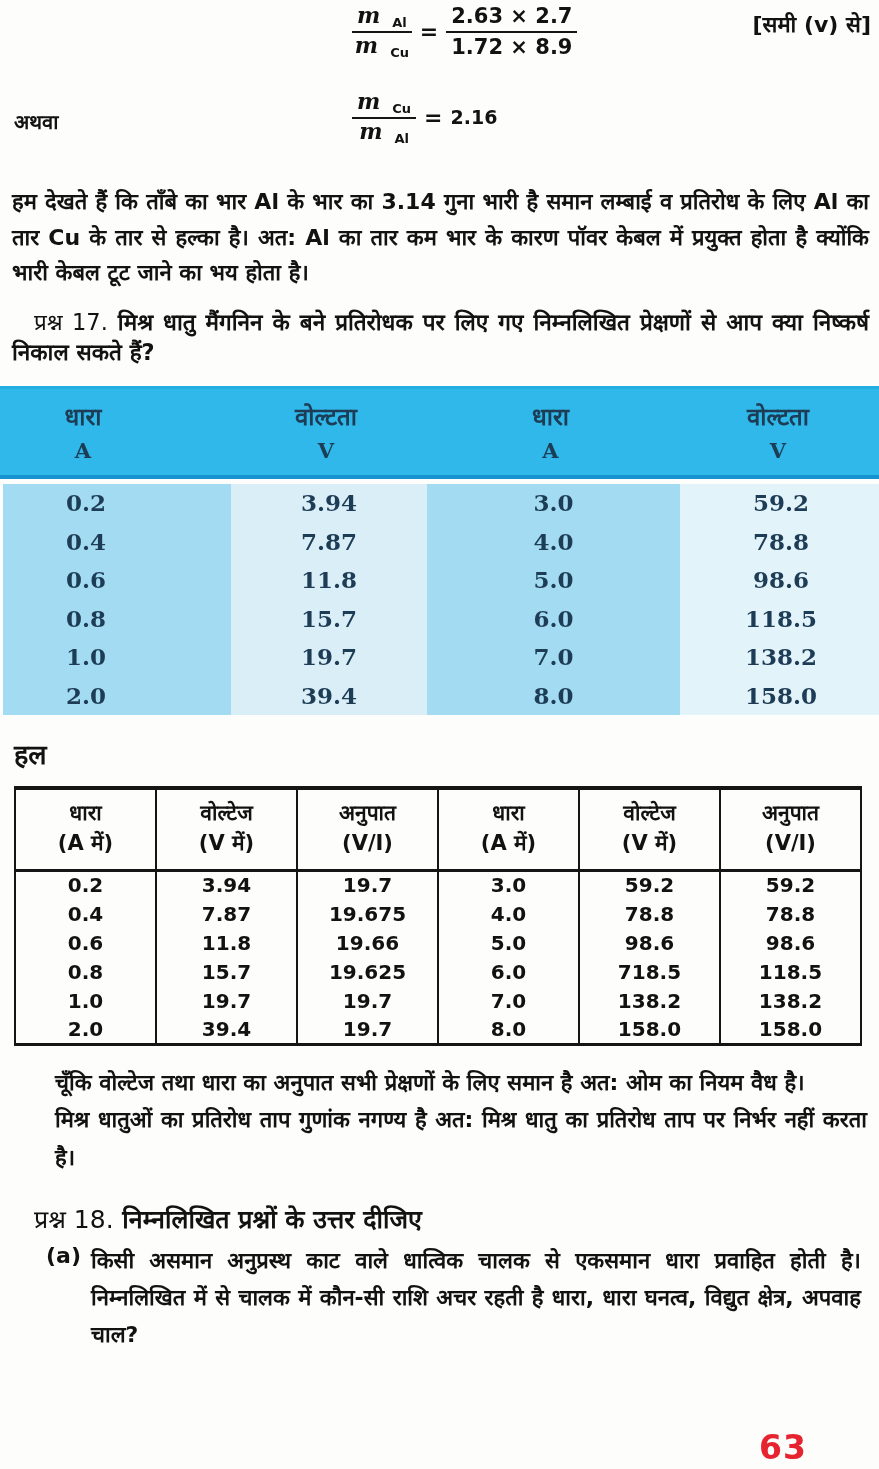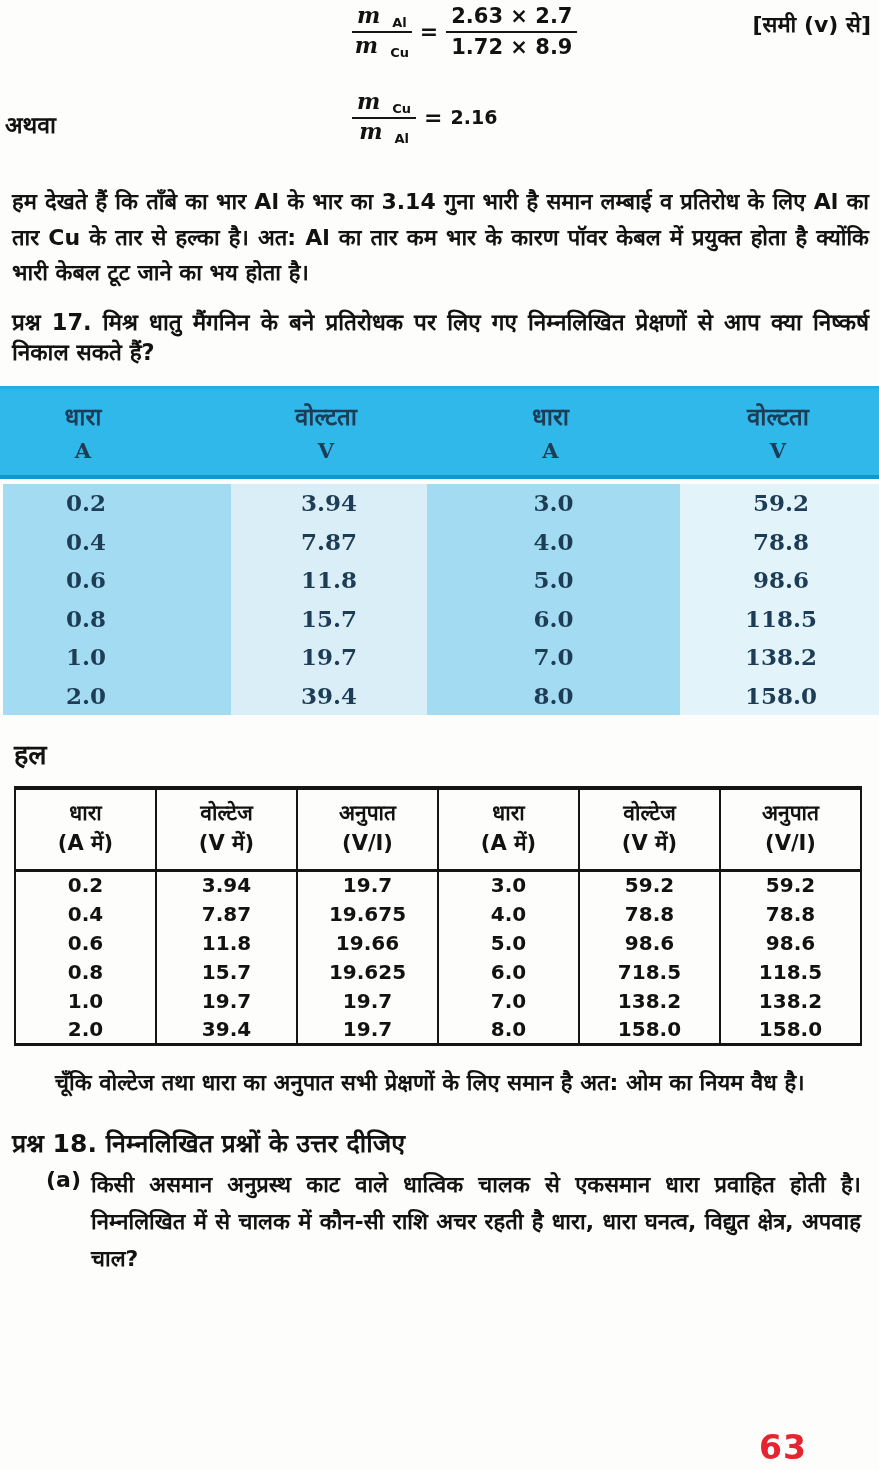--- a/index.html
+++ b/index.html
@@ -12,36 +12,36 @@
     width:879px; height:1469px; margin:0; overflow:hidden; position:relative;
     background:#fdfdfb; color:#121212;
     font-family:"DejaVu Sans", sans-serif;
   }
   
   .eq-block{ position:relative; }
   #eq1{ height:82px; padding-top:4px; }
   #eq1 .eq-main{ position:absolute; left:352px; top:2px; display:flex; align-items:center; gap:8px; }
   #eq1 .annot{ position:absolute; right:8px; top:8px; font-weight:700; font-size:22px; }
   #eq2{ height:82px; margin-top:6px; }
-  #eq2 .alt{ position:absolute; left:5px; top:20px; font-weight:700; font-size:23px; }
+  #eq2 .alt{ position:absolute; left:14px; top:20px; font-weight:700; font-size:20px; }
   #eq2 .eq-main{ position:absolute; left:352px; top:0; display:flex; align-items:center; gap:8px; }
   .frac{ display:inline-block; text-align:center; font-weight:700; font-size:21px; }
   .frac .top{ border-bottom:2.5px solid #151515; padding:0 5px 3px; }
   .frac .bot{ padding-top:2px; }
   .mvar{ font-style:italic; font-family:"DejaVu Serif", serif; font-size:22px; font-weight:700; }
   .msub{ font-size:13px; font-weight:700; font-style:normal; vertical-align:-4px;margin-left:12px; }
   .eqsign{ font-weight:700; font-size:22px; }
   .rhs-val{ font-weight:700; font-size:19px; }
   
   .para{
     margin:14px 10px 0 12px; font-weight:700; font-size:22px;
     line-height:1.62; text-align:justify;
   }
   .q-head{ margin:16px 10px 0 12px; font-weight:700; font-size:22.5px; line-height:1.35; text-align:justify;}
-  .q-label{ font-weight:700; }
+  .q-label{ font-weight:400;margin-left:22px; }
   
   #table1{ margin-top:18px; }
   .t1-grid{ display:grid; grid-template-columns:228px 196px 253px 202px; }
   #table1 .t1-header{
     background:var(--header-blue);
     border-top:3px solid #24aee2;
     border-bottom:4px solid var(--header-border);
     padding:10px 0 12px;
   }
   .t1h-cell{ text-align:center; color:var(--t1-text); }
@@ -253,20 +253,21 @@
         <td>19.7</td>
         <td>8.0</td>
         <td>158.0</td>
         <td>158.0</td>
       </tr>
     </tbody>
 </table>
 
 <div id="conclusion">
   <p>चूँकि वोल्टेज तथा धारा का अनुपात सभी प्रेक्षणों के लिए समान है अत: ओम का नियम वैध है।</p>
+  <p>मिश्र धातुओं का प्रतिरोध ताप गुणांक नगण्य है अत: मिश्र धातु का प्रतिरोध ताप पर निर्भर नहीं करता है।</p>
 </div>
 
 <div id="q18">
   <div class="intro-line">
     <span class="q-label">प्रश्न 18.</span>
     <span>निम्नलिखित प्रश्नों के उत्तर दीजिए</span>
   </div>
   <div class="item">
     <span class="item-label">(a)</span>
     <span class="item-text">किसी असमान अनुप्रस्थ काट वाले धात्विक चालक से एकसमान धारा प्रवाहित होती है। निम्नलिखित में से चालक में कौन-सी राशि अचर रहती है धारा, धारा घनत्व, विद्युत क्षेत्र, अपवाह चाल?</span>

